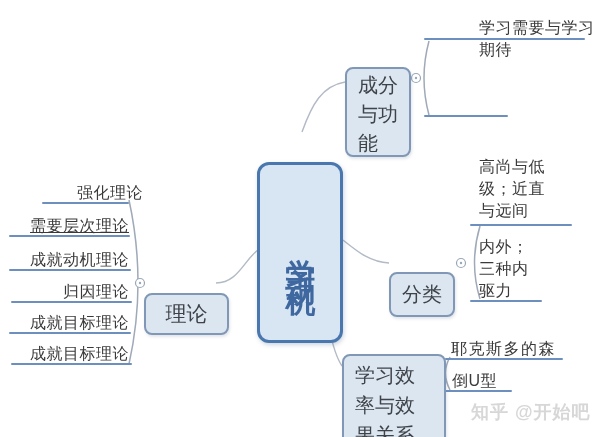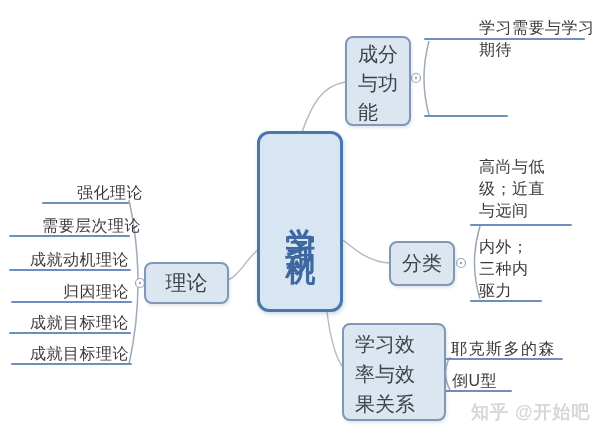--- a/index.html
+++ b/index.html
@@ -7,20 +7,21 @@
     position:relative;width:600px;height:437px;background:#ffffff;overflow:hidden;
     font-family:"Liberation Sans","DejaVu Sans",sans-serif;
   }
   svg.links{position:absolute;left:0;top:0;width:600px;height:437px;}
 
   .node{
     position:absolute;box-sizing:border-box;
     background:#dbe6f1;border:2px solid #8197b6;border-radius:8px;
     color:#3f4348;box-shadow:1px 2px 3px rgba(90,110,140,0.18);
     white-space:pre-line;
+    margin-top:31px;
   }
   .node.center-flex{display:flex;align-items:center;justify-content:center;}
 
   #root-topic{
     left:257px;top:131px;width:86px;height:181px;
     background:#d8e5f3;border:3px solid #4a78ae;border-radius:12px;
     color:#3e689f;font-size:30px;font-weight:bold;
     writing-mode:vertical-rl;text-orientation:upright;letter-spacing:9px;
     display:flex;align-items:center;justify-content:center;
     box-shadow:1px 2px 4px rgba(60,90,130,0.25);
@@ -35,21 +36,21 @@
     white-space:pre-line;letter-spacing:0.5px;
   }
   .leaf.right-align{text-align:right;}
   #leaf-comp-1{left:432px;top:17px;margin-left:47px;}
   #leaf-comp-2{left:431px;top:48px;}
   #leaf-class-1{left:479px;top:156px;}
   #leaf-class-2{left:479px;top:236px;}
   #leaf-eff-1{left:451px;top:338px;letter-spacing:1.5px;}
   #leaf-eff-2{left:452px;top:370px;}
   #leaf-th-1{right:457px;top:182px;}
-  #leaf-th-2{right:459px;top:215px;}
+  #leaf-th-2{right:471px;top:215px;text-decoration:underline;}
   #leaf-th-3{right:471px;top:249px;}
   #leaf-th-4{right:471px;top:281px;}
   #leaf-th-5{right:471px;top:312px;}
   #leaf-th-6{right:471px;top:343px;}
 
   .watermark{
     position:absolute;left:471px;top:400px;color:#d7d7d7;
     font-size:18px;letter-spacing:1px;font-weight:bold;
   }
 </style>

